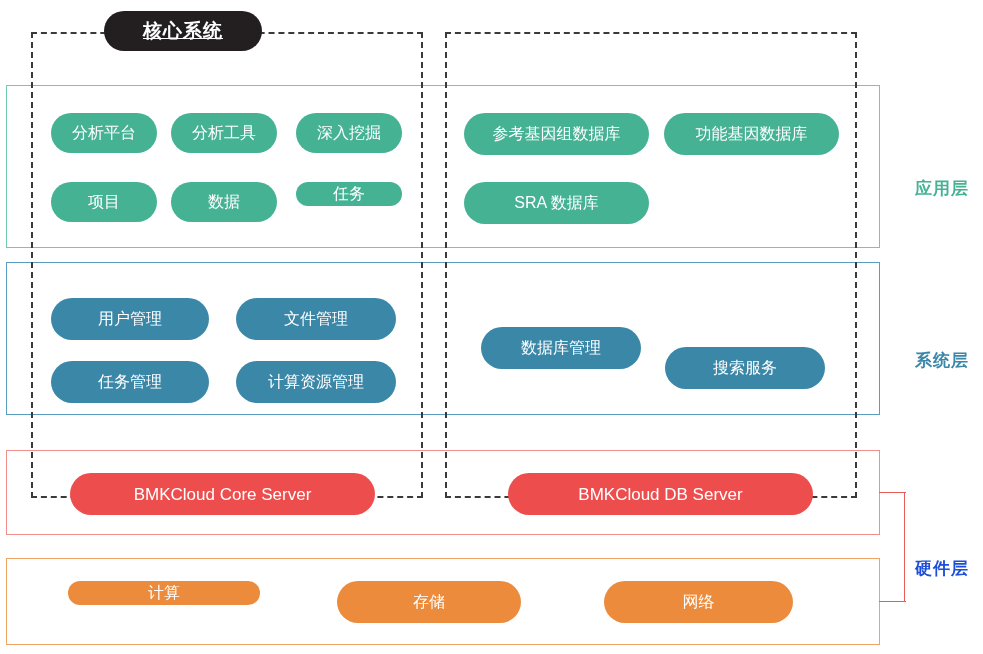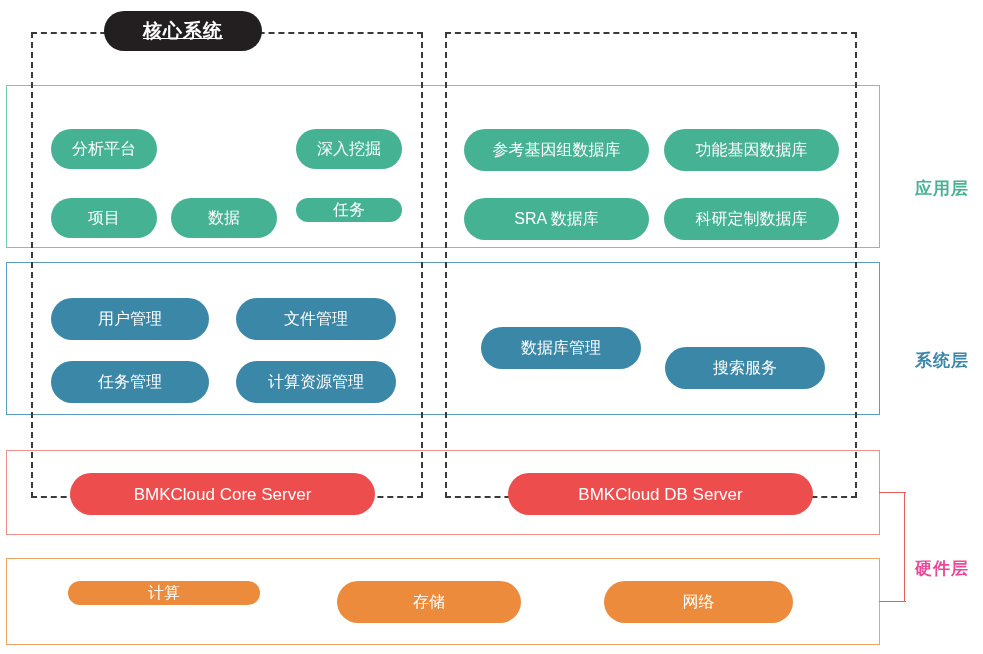--- a/index.html
+++ b/index.html
@@ -64,38 +64,38 @@
     align-items: center;
     justify-content: center;
     border-radius: 22px;
     color: #ffffff;
     font-size: 16px;
     line-height: 1;
     box-sizing: border-box;
     z-index: 4;
     white-space: nowrap;
   }
-  .pill-green  { background: #45b294; margin-top: 16px; }
+  .pill-green  { background: #45b294; }
   .pill-blue   { background: #3a87a8; }
   .pill-red    { background: #ed4d4d; font-size: 17px; }
   .pill-orange { background: #ec8b3c; }
 
   
   .layer-label {
     position: absolute;
     font-size: 17px;
     font-weight: bold;
     letter-spacing: 1px;
     z-index: 5;
     white-space: nowrap;
     margin-top: 20px;
   }
   .label-app { color: #45b294; }
   .label-sys { color: #3a87a8; }
-  .label-hw  { color: #ec4899; font-family: Liberation Serif, serif; }
+  .label-hw  { color: #1d4ed8; font-family: Liberation Serif, serif; }
 
   
   .brace {
     position: absolute;
     box-sizing: border-box;
     z-index: 3;
   }
   .brace-v {
     border-right: 1.5px solid #ea5b56;
   }
@@ -117,31 +117,31 @@
   <div class="layer-box layer-hw-org" style="left:6px; top:558px; width:874px; height:87px;"></div>
 
   <div class="dashed-group" style="left:31px; top:32px; width:392px; height:466px;"></div>
 
   <div class="dashed-group" style="left:445px; top:32px; width:412px; height:466px;"></div>
 
   <div class="group-badge" style="left:104px; top:11px; width:158px;">核心系统</div>
 
 
   <div class="pill pill-green" style="left:51px; top:113px; width:106px; height:40px;">分析平台</div>
+  <div class="pill pill-green" style="left:171px; top:113px; width:106px; height:40px;">分析工具</div>
   <div class="pill pill-green" style="left:296px; top:113px; width:106px; height:40px;">深入挖掘</div>
 
   <div class="pill pill-green" style="left:51px; top:182px; width:106px; height:40px;">项目</div>
   <div class="pill pill-green" style="left:171px; top:182px; width:106px; height:40px;">数据</div>
   <div class="pill pill-green" style="left:296px; top:182px; width:106px; height:24px;">任务</div>
 
   <div class="pill pill-green" style="left:464px; top:113px; width:185px; height:42px;">参考基因组数据库</div>
   <div class="pill pill-green" style="left:664px; top:113px; width:175px; height:42px;">功能基因数据库</div>
 
   <div class="pill pill-green" style="left:464px; top:182px; width:185px; height:42px;">SRA 数据库</div>
-  <div class="pill pill-green" style="left:664px; top:182px; width:175px; height:42px;">科研定制数据库</div>
 
   <div class="pill pill-blue" style="left:51px; top:298px; width:158px; height:42px;">用户管理</div>
   <div class="pill pill-blue" style="left:236px; top:298px; width:160px; height:42px;text-align:right;">文件管理</div>
 
   <div class="pill pill-blue" style="left:51px; top:361px; width:158px; height:42px;">任务管理</div>
   <div class="pill pill-blue" style="left:236px; top:361px; width:160px; height:42px;">计算资源管理</div>
 
   <div class="pill pill-blue" style="left:481px; top:327px; width:160px; height:42px;">数据库管理</div>
   <div class="pill pill-blue" style="left:665px; top:327px; width:160px; height:42px;margin-top:20px;">搜索服务</div>
 

